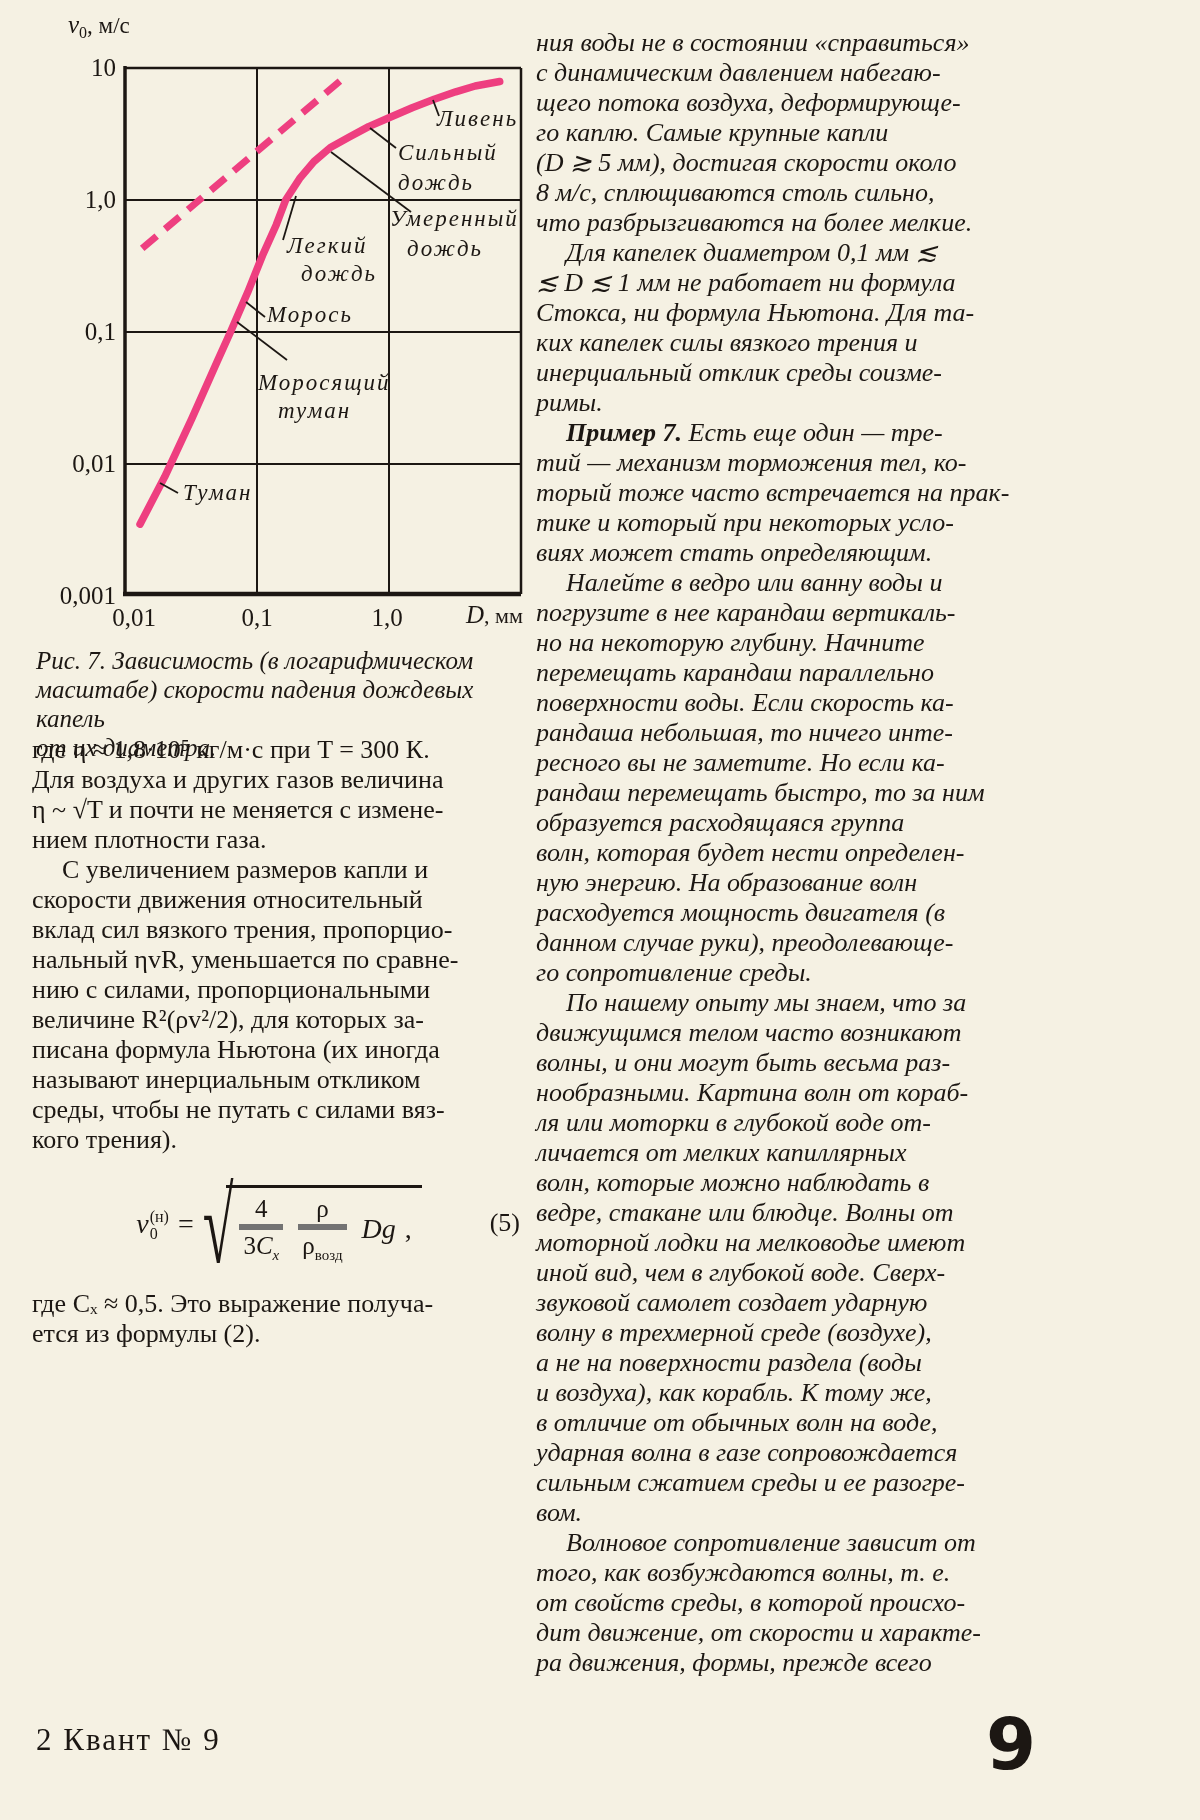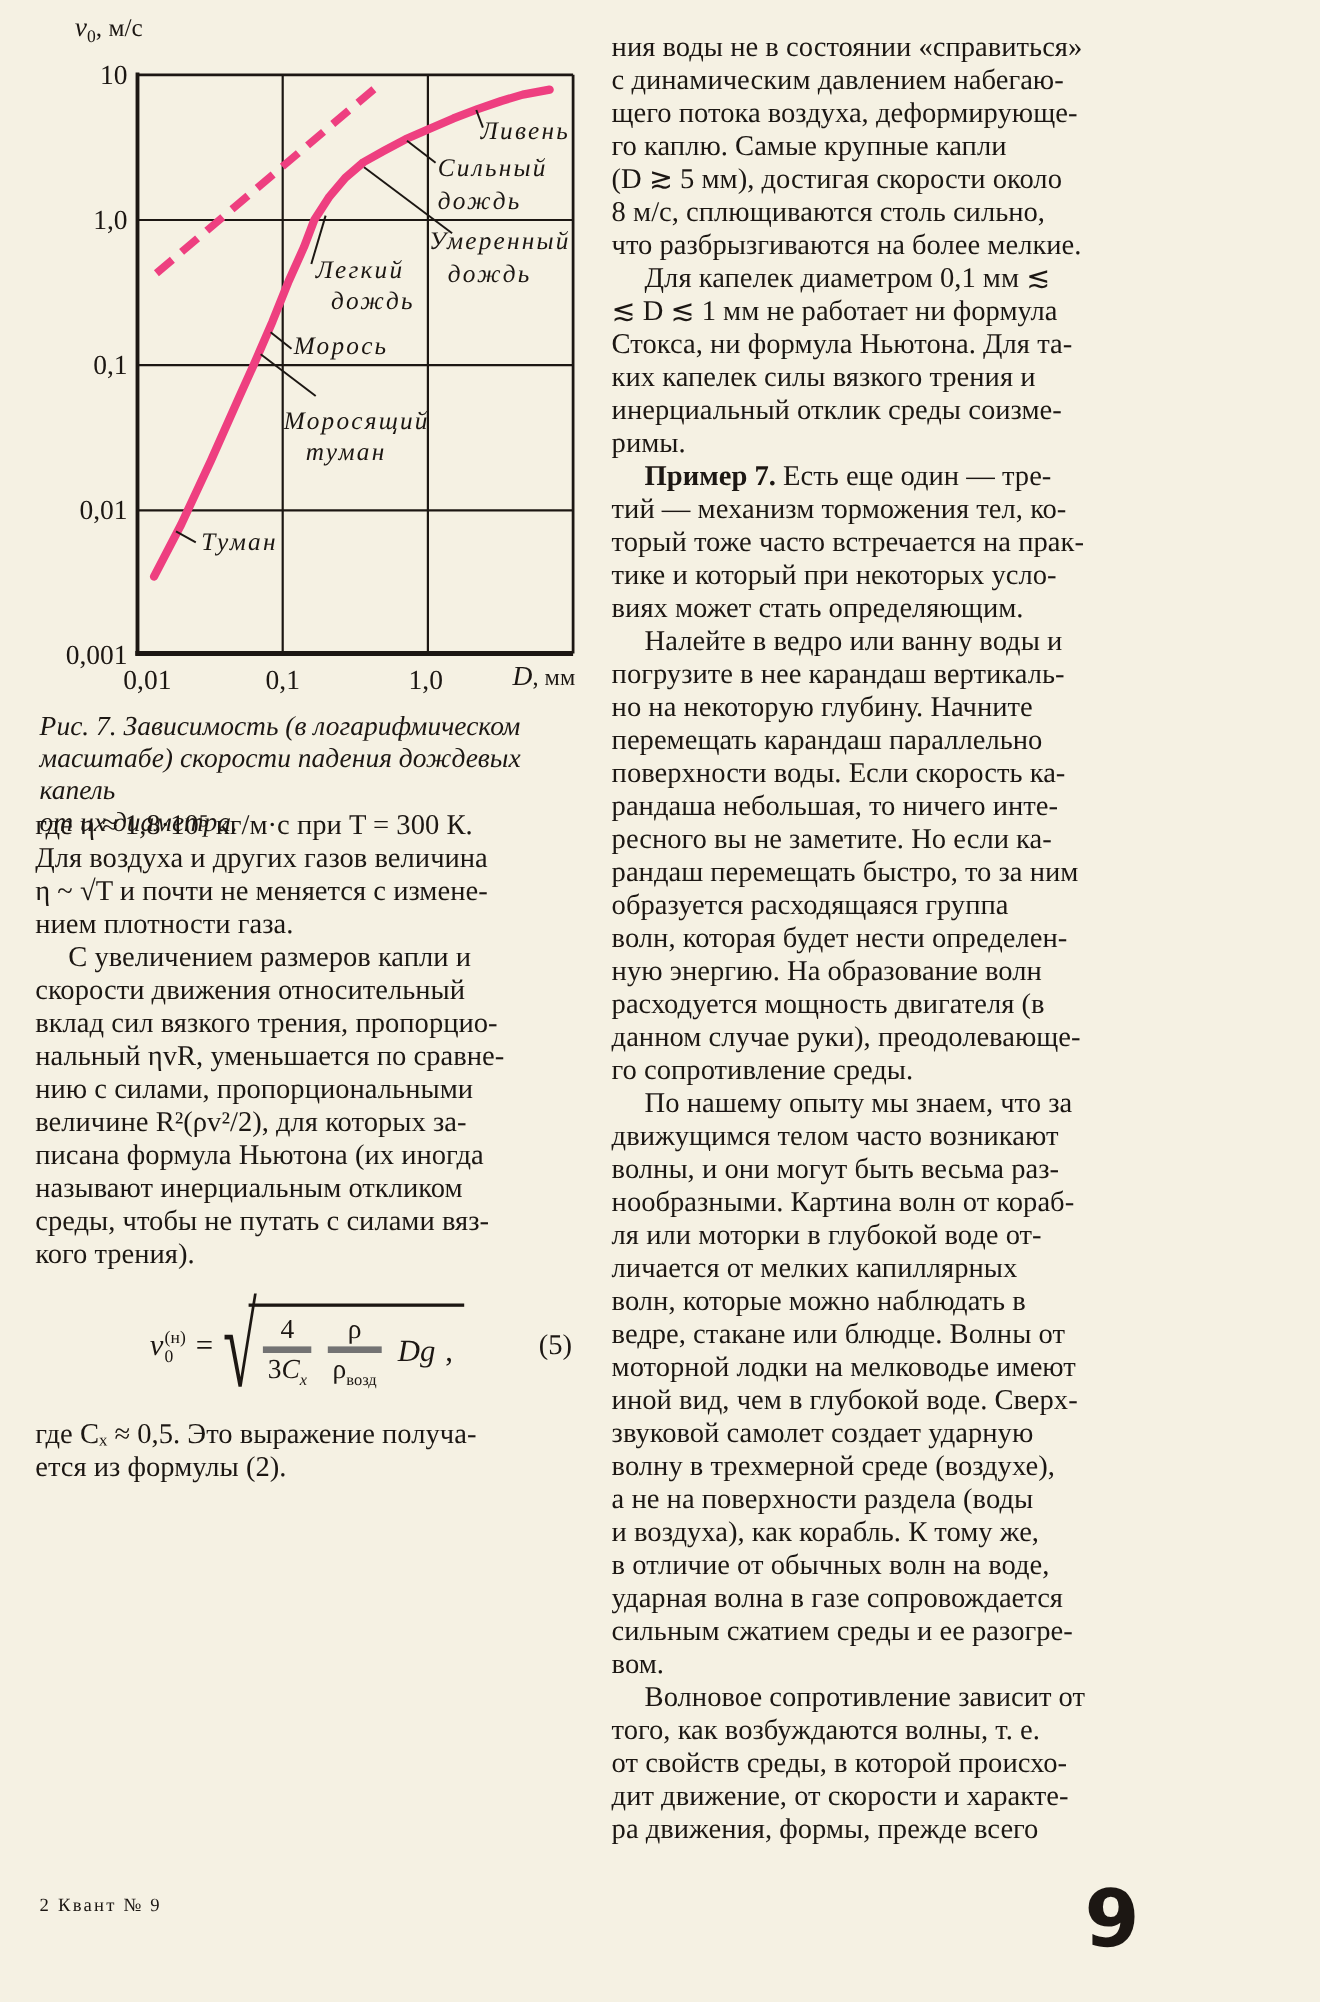--- a/index.html
+++ b/index.html
@@ -10,21 +10,21 @@
   #chart-svg{width:500px;height:640px;display:block;}
   #chart-svg text{font-family:"Liberation Serif","DejaVu Serif",serif;fill:#1c1713;}
   .caption{position:absolute;left:36px;top:646px;width:480px;font-style:italic;
            font-size:25px;line-height:29px;white-space:pre-line;}
   
   .body-text{position:absolute;font-size:26px;line-height:30px;}
   .body-text p{margin:0;white-space:pre-line;text-align:left;}
   .body-text p.indent{text-indent:30px;}
   .body-text b{font-weight:bold;text-align:right;}
   .left-text{left:32px;top:735px;width:494px;}
-  .right-text{left:556px;top:28px;width:494px;}
+  .right-text{left:536px;top:28px;width:494px;font-style:italic;}
   
   .formula-wrap{position:relative;height:110px;margin:14px 0 10px;
                 display:flex;align-items:center;justify-content:center;text-indent:0;}
   .formula{display:inline-flex;align-items:center;font-size:28px;gap:9px;font-style:normal;}
   .formula i{font-style:italic;}
   .lhs{display:inline-flex;align-items:center;}
   .subsup{display:inline-flex;flex-direction:column;align-items:flex-start;
           font-size:16px;line-height:1.05;margin-left:1px;transform:translateY(2px);}
   .subsup sup,.subsup sub{font-size:16px;line-height:1.05;position:static;}
   .sqrt{display:inline-flex;align-items:center;}
@@ -32,21 +32,21 @@
        transform-origin:center;margin-right:-7px;}
   .rooted{display:inline-flex;align-items:center;gap:15px;border-top:3px solid #1c1713;
           padding:7px 10px 0 13px;}
   .frac{display:inline-flex;flex-direction:column;align-items:center;font-size:25px;line-height:1.12;}
   .frac .num{padding:0 4px 1px;}
   .frac .den{border-top:6px solid #737373;padding:2px 4px 0;}
   .frac sub{font-size:15px;}
   .comma{margin-left:-6px;}
   .eq-no{position:absolute;right:6px;top:50%;transform:translateY(-55%);font-size:26px;}
   
-  .footer{position:absolute;left:36px;top:1722px;font-size:17px;letter-spacing:2px;}
+  .footer{position:absolute;left:36px;top:1722px;font-size:31px;letter-spacing:2px;}
   .pageno{position:absolute;left:986px;top:1702px;font-size:72px;font-weight:bold;
           font-family:"DejaVu Sans","Liberation Sans",sans-serif;}
 </style>
 </head>
 <body>
 
 <div class="page">
 
   <div class="figure">
     <svg id="chart-svg" viewBox="0 0 500 640">

